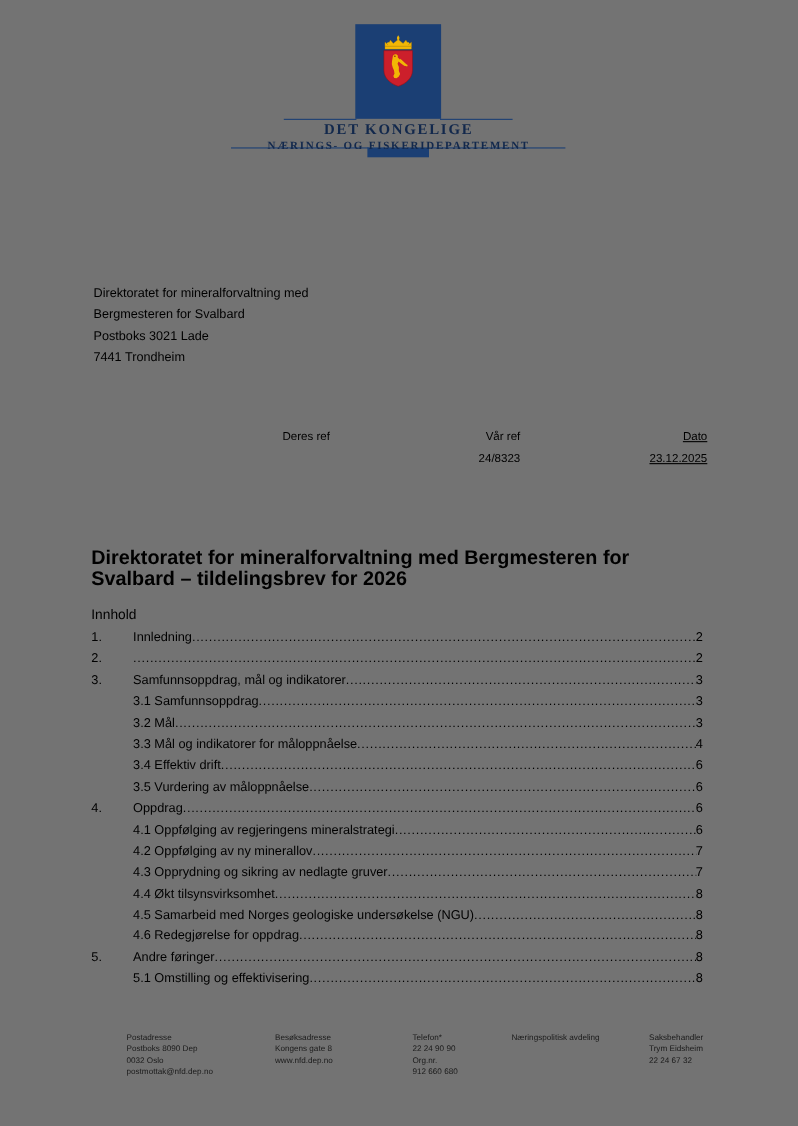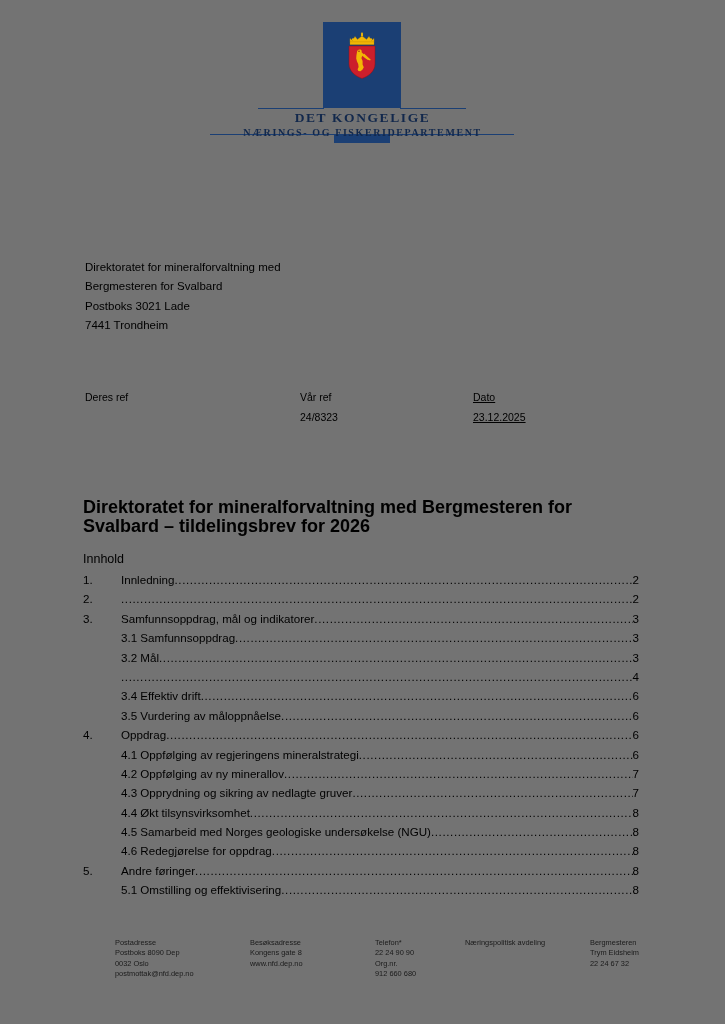--- a/index.html
+++ b/index.html
@@ -103,20 +103,21 @@
   .refrow {
     position: absolute;
     left: 85px;
     top: 388px;
     width: 560px;
     font-size: 10.5px;
     line-height: 19.5px;
   }
   .refrow .cols {
     display: flex;
+    text-align: right;
   }
   .refcol-1 { width: 215px; }
   .refcol-2 { width: 173px; }
   .refcol-3 { width: 170px; text-decoration: underline; }
 
   
   .doc-title {
     position: absolute;
     left: 83px;
     top: 498px;
@@ -287,20 +288,21 @@
           <span class="toc-page">3</span>
         </div>
         <div class="toc-row">
           <span class="toc-indent"></span>
           <span class="toc-label">3.2 Mål</span>
           <span class="toc-leader"></span>
           <span class="toc-page">3</span>
         </div>
         <div class="toc-row">
           <span class="toc-indent"></span>
+          <span class="toc-label">3.3 Mål og indikatorer for måloppnåelse </span>
           <span class="toc-leader"></span>
           <span class="toc-page">4</span>
         </div>
         <div class="toc-row">
           <span class="toc-indent"></span>
           <span class="toc-label">3.4 Effektiv drift</span>
           <span class="toc-leader"></span>
           <span class="toc-page">6</span>
         </div>
         <div class="toc-row">
@@ -382,19 +384,19 @@
     <div class="f-col-3">
       <div>Telefon*</div>
       <div>22 24 90 90</div>
       <div>Org.nr.</div>
       <div>912 660 680</div>
     </div>
     <div class="f-col-4">
       <div>Næringspolitisk avdeling</div>
     </div>
     <div class="f-col-5">
-      <div>Bergmesteren</div>
+      <div>Saksbehandler</div>
       <div>Trym Eidsheim</div>
       <div>22 24 67 32</div>
     </div>
   </div>
 
 </div>
 
 </body></html>

